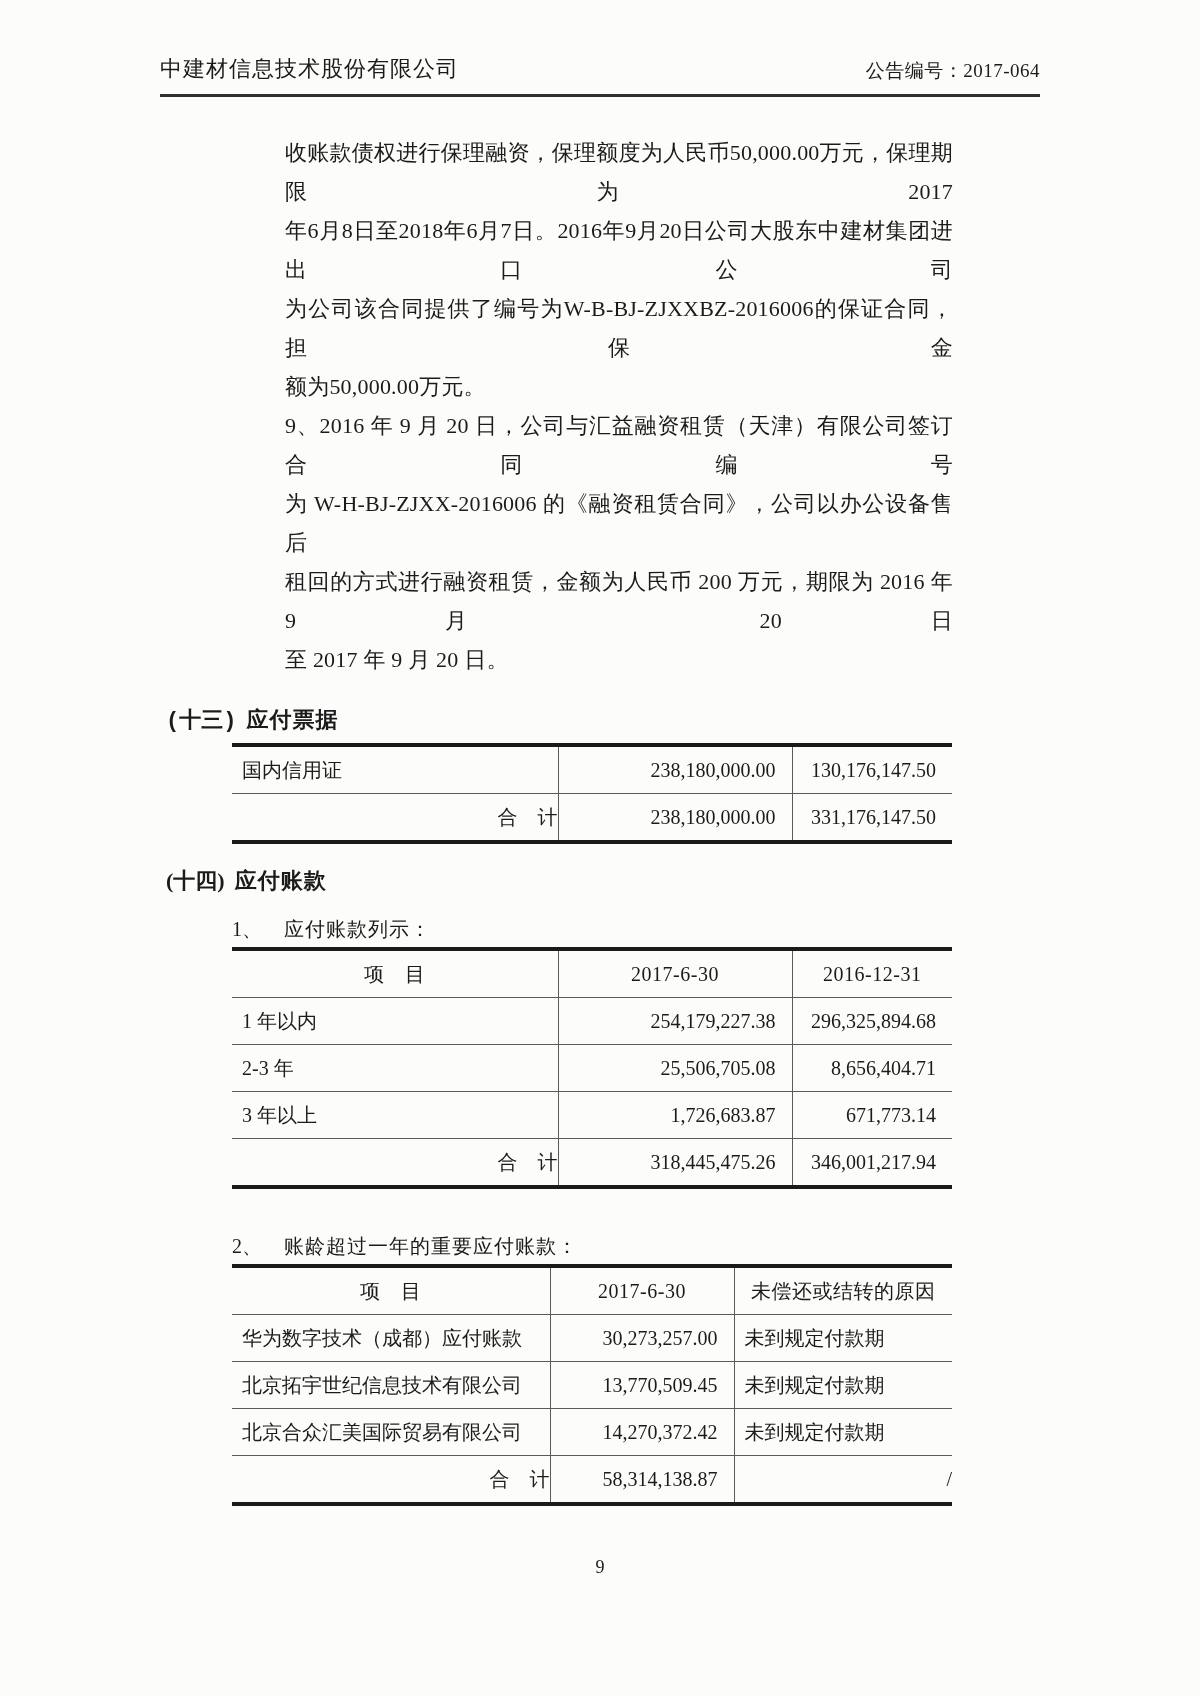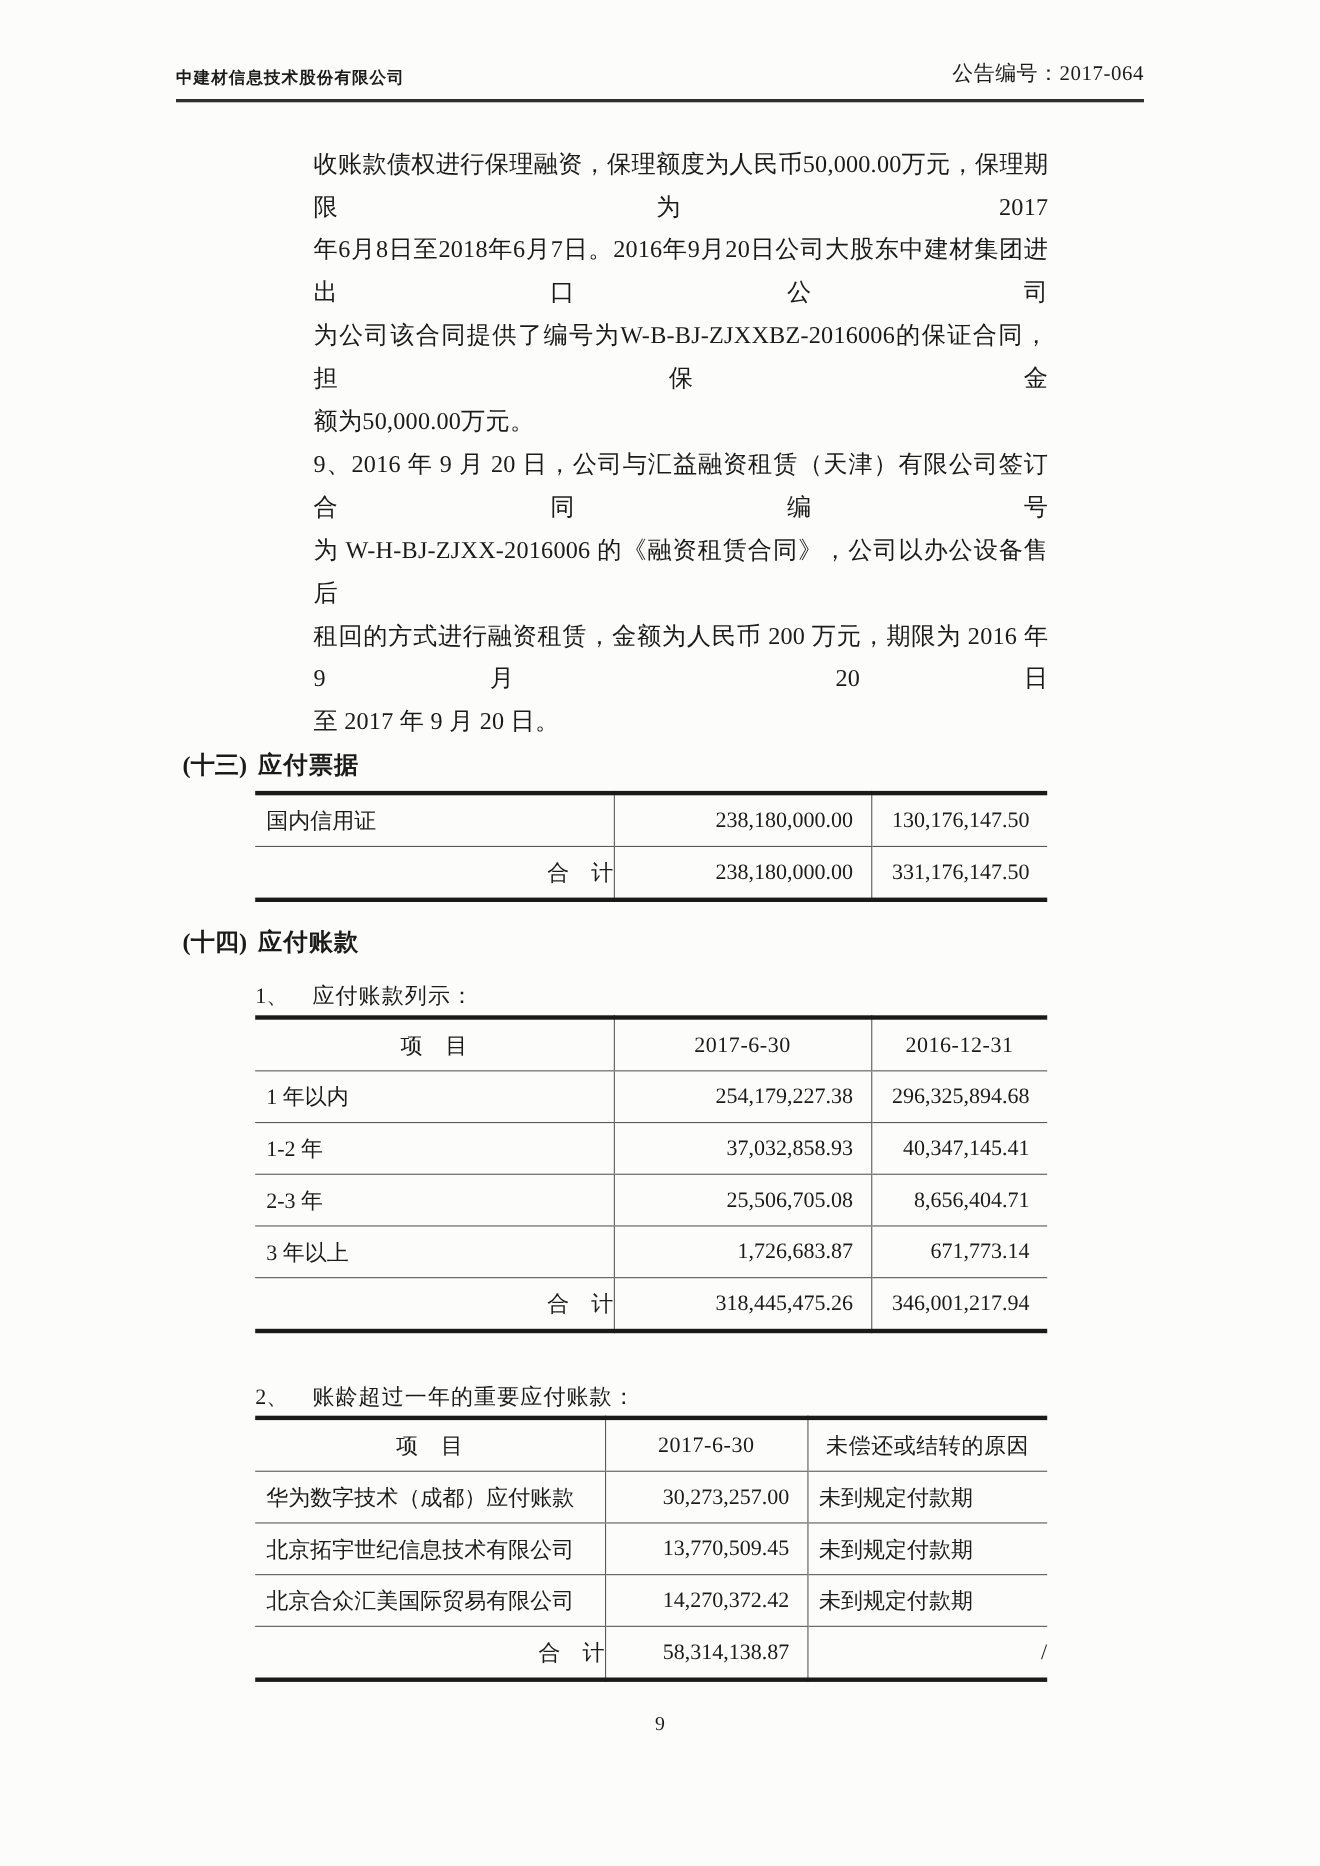--- a/index.html
+++ b/index.html
@@ -19,21 +19,21 @@
   
   .page-header {
     margin:0 160px;
     padding-top:54px;
     padding-bottom:10px;
     border-bottom:3px solid #2f2f2f;
     display:flex;
     justify-content:space-between;
     align-items:flex-end;
   }
-  .company { font-size:15px; font-weight:bold; letter-spacing:1px; }
+  .company { font-size:22px; font-weight:normal; letter-spacing:1px; }
   .notice  { font-size:19px; letter-spacing:0.5px; }
 
   .content { margin:0 160px; }
 
   
   .bodytext {
     margin-left:125px;
     margin-top:36px;
     width:668px;
     font-size:22px;
@@ -76,21 +76,21 @@
     vertical-align:middle;
     overflow:hidden;
   }
   .fin td.vsep { border-left:1px solid #5a5a5a; }
   .fin tr:last-child td { border-bottom:none; }
   .fin .hc  { text-align:center; letter-spacing:0.5px; }
   .fin .lc  { text-align:left; padding-left:10px; }
   .fin .num { text-align:right; padding-right:16px; }
   .fin .ctr { text-align:right; }
 
-  .mt-sec13 { margin-top:6px; }
+  .mt-sec13 { margin-top:26px;font-family:Liberation Mono, monospace; }
   .mt-table1 { margin-top:8px; }
   .mt-sec14 { margin-top:22px; }
   .mt-sub141 { margin-top:20px; margin-bottom:4px; }
   .mt-table2 { margin-top:0px; }
   .mt-sub142 { margin-top:44px; margin-bottom:4px; }
   .mt-table3 { margin-top:0px; }
 
   
   .pagenum {
     position:absolute;
@@ -166,25 +166,20 @@
         <td class="hc">项　目</td>
         <td class="hc vsep">2017-6-30</td>
         <td class="hc vsep">2016-12-31</td>
       </tr>
       <tr>
         <td class="lc">1 年以内</td>
         <td class="num vsep">254,179,227.38</td>
         <td class="num vsep">296,325,894.68</td>
       </tr>
       <tr>
-        <td class="lc">1-2 年</td>
-        <td class="num vsep">37,032,858.93</td>
-        <td class="num vsep">40,347,145.41</td>
-      </tr>
-      <tr>
         <td class="lc">2-3 年</td>
         <td class="num vsep">25,506,705.08</td>
         <td class="num vsep">8,656,404.71</td>
       </tr>
       <tr>
         <td class="lc">3 年以上</td>
         <td class="num vsep">1,726,683.87</td>
         <td class="num vsep">671,773.14</td>
       </tr>
       <tr>

